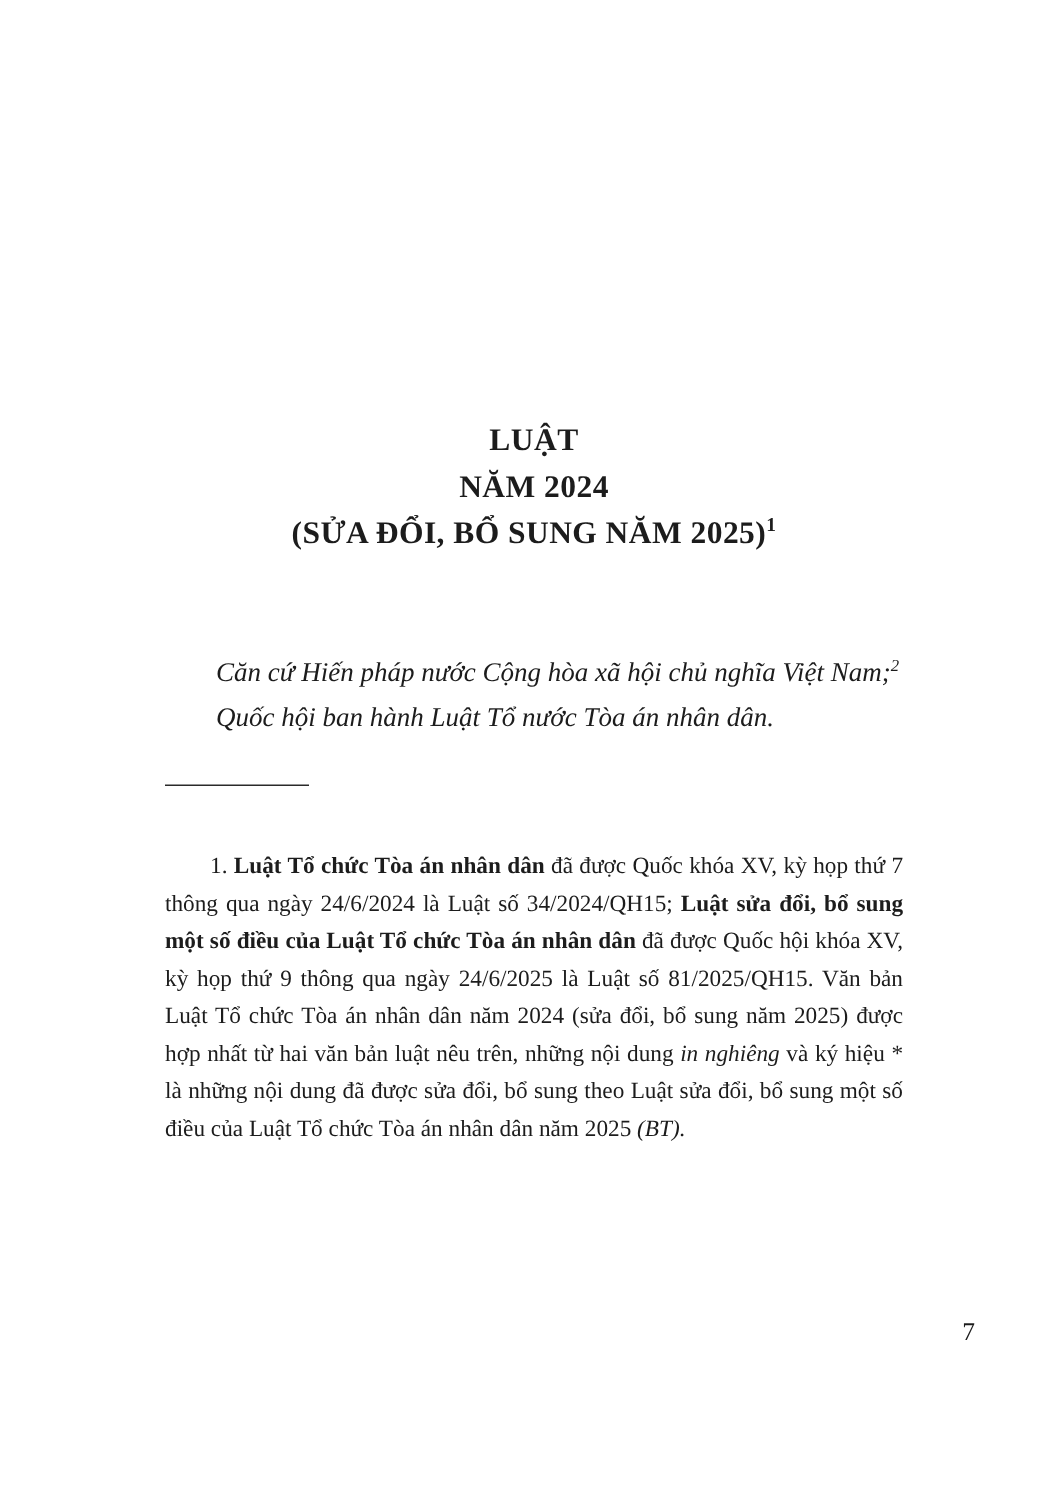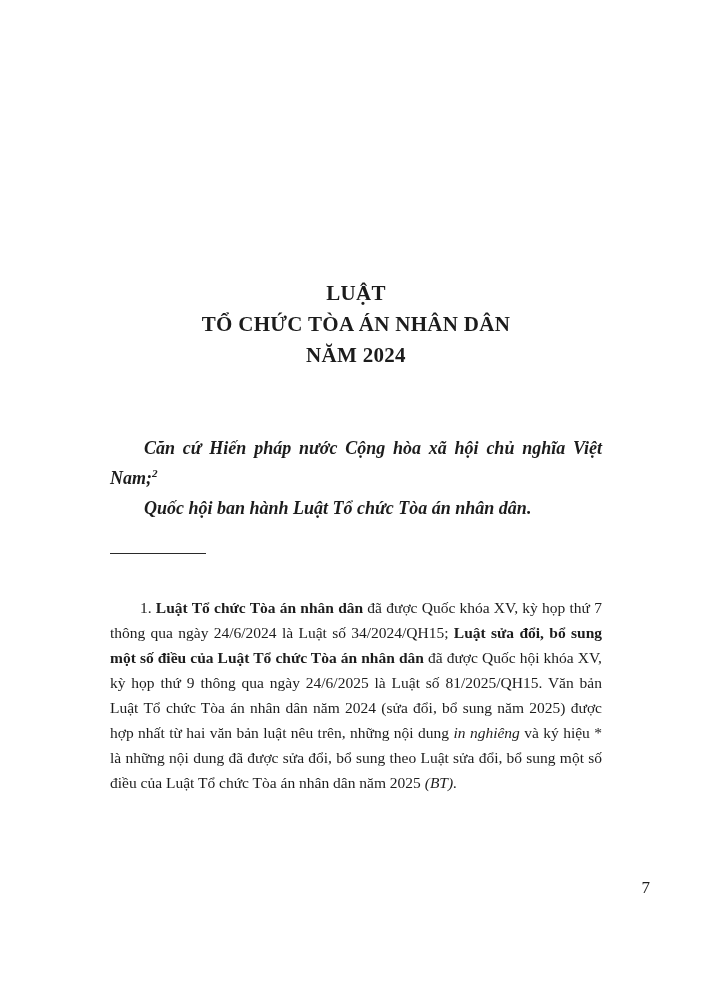--- a/index.html
+++ b/index.html
@@ -37,21 +37,20 @@
     font-size: 62%;
     line-height: 0;
     vertical-align: super;
   }
   .preamble {
     margin-top: 62px;
     font-style: italic;
     font-size: 18px;
     line-height: 30px;
     text-align: justify;
-    font-weight: bold;
   }
   .preamble p {
     margin: 0;
     text-indent: 34px;
   }
   .footnote-rule {
     margin: 30px 0 12px 0;
     width: 96px;
     height: 0;
     border: none;
@@ -80,33 +79,33 @@
 <body>
 
 <div class="page">
   <div class="content">
 
     <div class="title-block">
       <div class="title-line">
         <span>LUẬT</span>
       </div>
       <div class="title-line">
-        <span>TỔ CHỨC TÒA ÁN NHÂN DÂN</span>
+        <span>NĂM 2024</span>
       </div>
       <div class="title-line">
-        <span>NĂM 2024</span>
+        <span>(SỬA ĐỔI, BỔ SUNG NĂM 2025)</span><sup>1</sup>
       </div>
     </div>
 
     <div class="preamble">
       <p>
         <span>Căn cứ Hiến pháp nước Cộng hòa xã hội chủ nghĩa Việt Nam;</span><sup>2</sup>
       </p>
       <p>
-        <span>Quốc hội ban hành Luật Tổ chức Tòa án nhân dân.</span>
+        <span>Quốc hội ban hành Luật Tổ nước Tòa án nhân dân.</span>
       </p>
     </div>
 
     <hr class="footnote-rule">
 
     <div class="footnotes">
       <p><span>1. </span><span class="run-bold">Luật Tổ chức Tòa án nhân dân</span><span> đã được Quốc khóa XV, kỳ họp thứ 7 thông qua ngày 24/6/2024 là Luật số 34/2024/QH15; </span><span class="run-bold">Luật sửa đổi, bổ sung một số điều của Luật Tổ chức Tòa án nhân dân</span><span> đã được Quốc hội khóa XV, kỳ họp thứ 9 thông qua ngày 24/6/2025 là Luật số 81/2025/QH15. Văn bản Luật Tổ chức Tòa án nhân dân năm 2024 (sửa đổi, bổ sung năm 2025) được hợp nhất từ hai văn bản luật nêu trên, những nội dung </span><span class="run-italic">in nghiêng</span><span> và ký hiệu * là những nội dung đã được sửa đổi, bổ sung theo Luật sửa đổi, bổ sung một số điều của Luật Tổ chức Tòa án nhân dân năm 2025 </span><span class="run-italic">(BT).</span></p>
     </div>
 
   </div>

